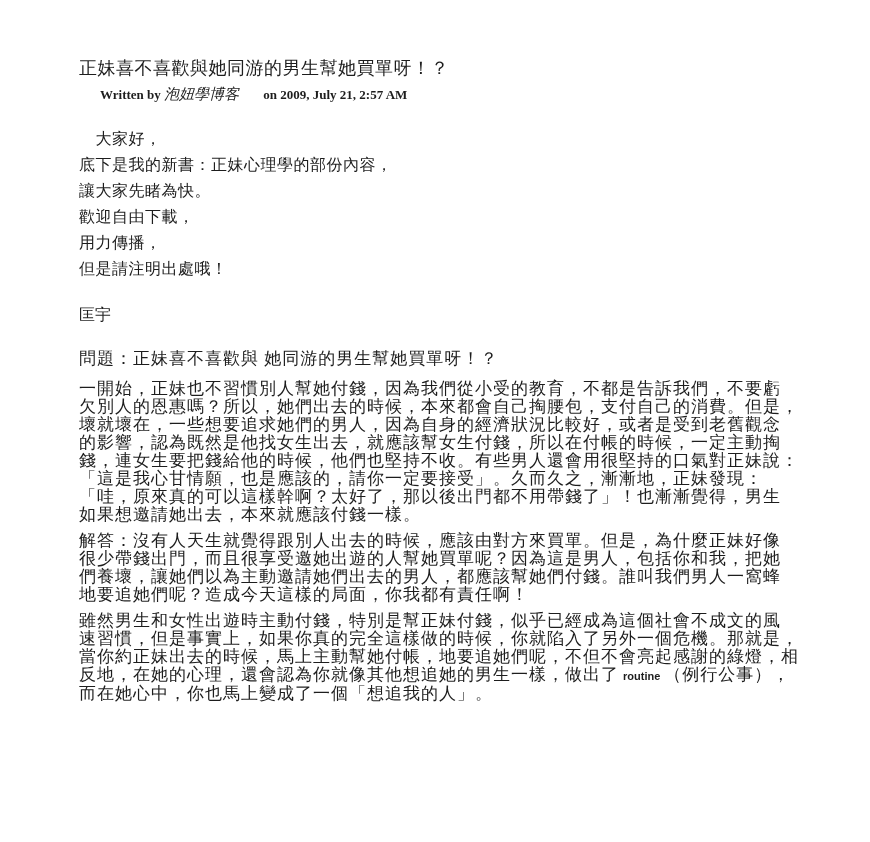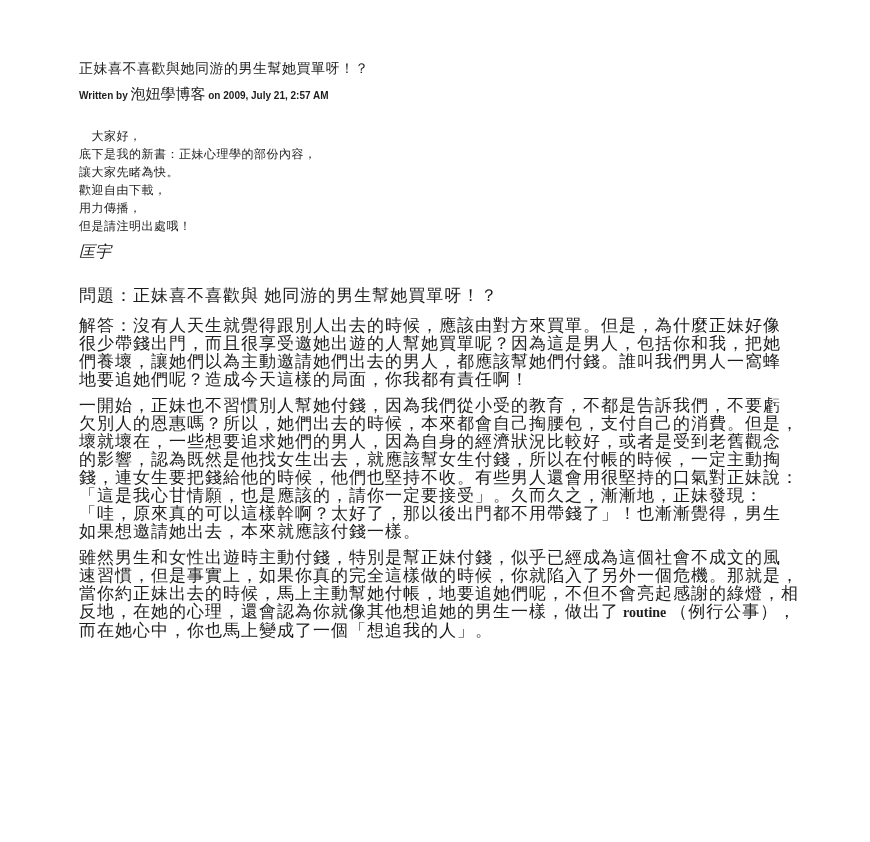--- a/index.html
+++ b/index.html
@@ -12,70 +12,71 @@
     height: 842px;
     overflow: hidden;
     color: #1d1d1d;
     font-family: "Liberation Serif", "DejaVu Serif", serif;
   }
   .page {
     padding: 59px 68px 0 79px;
   }
   .title {
     margin: 0;
-    font-size: 14px;
+    font-size: 18px;
     font-weight: normal;
     line-height: 19px;
     letter-spacing: 0.5px;
   }
   .byline {
     margin: 9px 0 0 0;
     font-size: 13px;
     line-height: 15px;
   }
   .byline .mono {
-    font-family: Liberation Sans, sans-serif;
+    font-family: Liberation Serif, serif;
     font-weight: bold;
-    font-size: 10px;
+    font-size: 13px;
+    margin-left: 21px;
   }
   .byline .author {
     font-size: 15px;
     font-weight: normal;
+    font-style: italic;
   }
   .greeting {
     margin: 24px 0 0 0;
-    font-size: 12px;
-    line-height: 18px;
+    font-size: 16px;
+    line-height: 26px;
     white-space: pre-wrap;
     letter-spacing: 0.5px;
   }
   .signature {
-    margin: 8px 0 0 0;
+    margin: 24px 0 0 0;
     font-size: 16px;
     line-height: 18px;
-    font-style: italic;
   }
   .question {
     margin: 26px 0 12px 0;
     font-size: 17px;
     line-height: 18px;
     white-space: pre-wrap;
     letter-spacing: 1px;
   }
   .para {
     margin: 8px 0 0 0;
     font-size: 17px;
     line-height: 18px;
     white-space: pre-wrap;
     letter-spacing: 1px;
   }
   .mono-bold {
-    font-family: Liberation Serif, serif;
+    font-family: Liberation Sans, sans-serif;
     font-weight: bold;
-    font-size: 14px;
+    font-size: 11px;
     letter-spacing: 0;
     margin: 13px 4px;
   }
 </style>
 </head>
 <body>
 
 <div class="page">
 
   <h1 class="title">正妹喜不喜歡與她同游的男生幫她買單呀！？</h1>
@@ -86,33 +87,33 @@
 底下是我的新書：正妹心理學的部份內容，
 讓大家先睹為快。
 歡迎自由下載，
 用力傳播，
 但是請注明出處哦！</p>
 
   <p class="signature">匡宇</p>
 
   <p class="question">問題：正妹喜不喜歡與 她同游的男生幫她買單呀！？</p>
 
-  <p class="para">解答：沒有人天生就覺得跟別人出去的時候，應該由對方來買單。但是，為什麼正妹好像
-很少帶錢出門，而且很享受邀她出遊的人幫她買單呢？因為這是男人，包括你和我，把她
-們養壞，讓她們以為主動邀請她們出去的男人，都應該幫她們付錢。誰叫我們男人一窩蜂
-地要追她們呢？造成今天這樣的局面，你我都有責任啊！</p>
-
   <p class="para">一開始，正妹也不習慣別人幫她付錢，因為我們從小受的教育，不都是告訴我們，不要虧
 欠別人的恩惠嗎？所以，她們出去的時候，本來都會自己掏腰包，支付自己的消費。但是，
 壞就壞在，一些想要追求她們的男人，因為自身的經濟狀況比較好，或者是受到老舊觀念
 的影響，認為既然是他找女生出去，就應該幫女生付錢，所以在付帳的時候，一定主動掏
 錢，連女生要把錢給他的時候，他們也堅持不收。有些男人還會用很堅持的口氣對正妹說：
 「這是我心甘情願，也是應該的，請你一定要接受」。久而久之，漸漸地，正妹發現：
 「哇，原來真的可以這樣幹啊？太好了，那以後出門都不用帶錢了」！也漸漸覺得，男生
 如果想邀請她出去，本來就應該付錢一樣。</p>
+
+  <p class="para">解答：沒有人天生就覺得跟別人出去的時候，應該由對方來買單。但是，為什麼正妹好像
+很少帶錢出門，而且很享受邀她出遊的人幫她買單呢？因為這是男人，包括你和我，把她
+們養壞，讓她們以為主動邀請她們出去的男人，都應該幫她們付錢。誰叫我們男人一窩蜂
+地要追她們呢？造成今天這樣的局面，你我都有責任啊！</p>
 
   <p class="para"><span>雖然男生和女性出遊時主動付錢，特別是幫正妹付錢，似乎已經成為這個社會不成文的風
 速習慣，但是事實上，如果你真的完全這樣做的時候，你就陷入了另外一個危機。那就是，
 當你約正妹出去的時候，馬上主動幫她付帳，地要追她們呢，不但不會亮起感謝的綠燈，相
 反地，在她的心理，還會認為你就像其他想追她的男生一樣，做出了</span><span class="mono-bold">routine</span><span>（例行公事），
 而在她心中，你也馬上變成了一個「想追我的人」。</span></p>
 
 
 
 </div>

